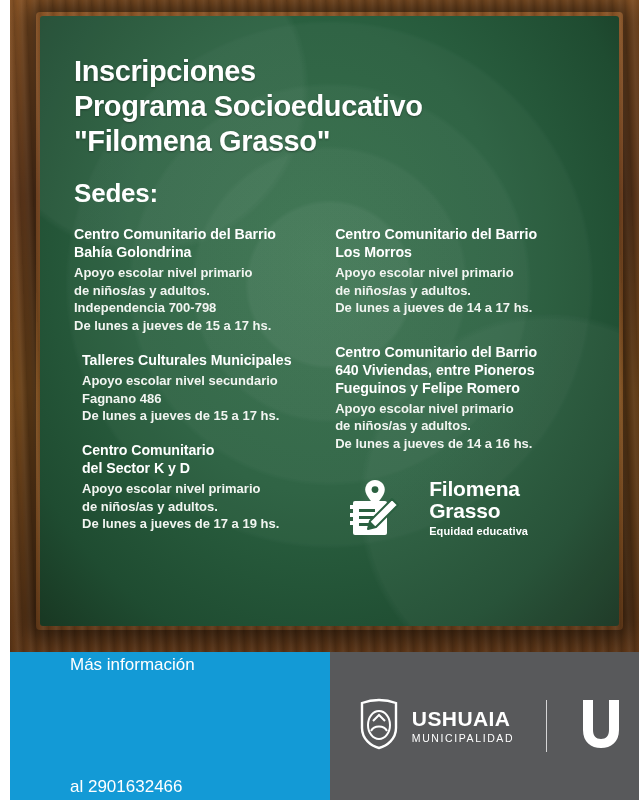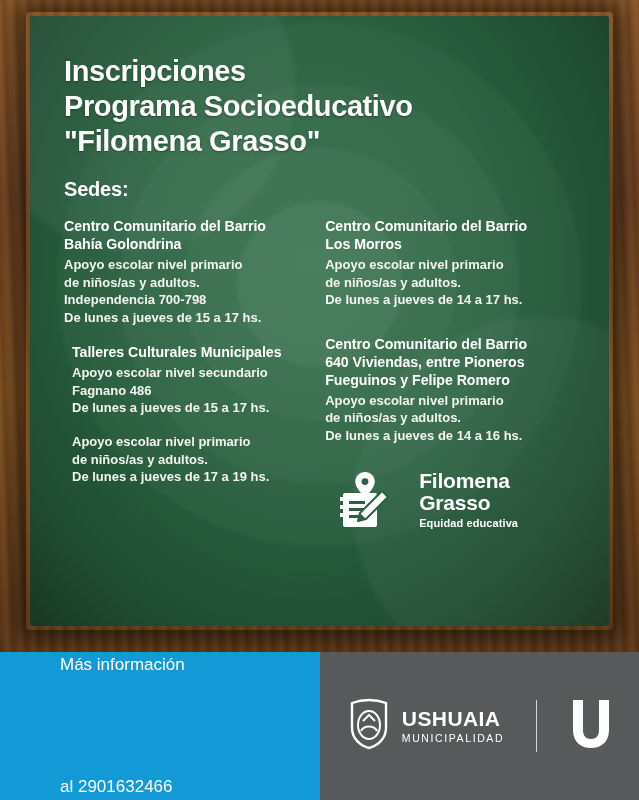--- a/index.html
+++ b/index.html
@@ -7,20 +7,21 @@
     width: 639px; height: 800px;
     font-family: "Liberation Sans", sans-serif;
     background: #ffffff;
     overflow: hidden;
   }
   .poster {
     position: relative;
     width: 639px; height: 800px;
     display: flex;
     flex-direction: column;
+    padding-left: 10px;
   }
 
   
   .board-area {
     position: relative;
     width: 639px;
     height: 652px;
     background: #7b4a21;
     background-image:
       linear-gradient(90deg, rgba(0,0,0,0.28) 0%, rgba(255,255,255,0.08) 18%, rgba(0,0,0,0.18) 42%, rgba(255,255,255,0.05) 70%, rgba(0,0,0,0.25) 100%),
@@ -75,21 +76,21 @@
 
   .title {
     font-size: 29px;
     line-height: 1.20;
     font-weight: bold;
     letter-spacing: -0.4px;
     text-shadow: 0 1px 2px rgba(0,0,0,.35);
   }
   .sedes {
     margin-top: 20px;
-    font-size: 20px;
+    font-size: 26px;
     font-weight: bold;
     letter-spacing: -0.2px;
   }
 
   .columns {
     display: flex;
     gap: 22px;
     margin-top: 16px;
   }
   .col { width: 247px; }
@@ -198,20 +199,24 @@
             <div class="entry indent">
               <div class="entry-name">
                 <div>Talleres Culturales Municipales</div>
               </div>
               <div class="entry-line">Apoyo escolar nivel secundario</div>
               <div class="entry-line">Fagnano 486</div>
               <div class="entry-line">De lunes a jueves de 15 a 17 hs.</div>
             </div>
 
             <div class="entry indent">
+              <div class="entry-name">
+                <div>Centro Comunitario</div>
+                <div>del Sector K y D</div>
+              </div>
               <div class="entry-line">Apoyo escolar nivel primario</div>
               <div class="entry-line">de niños/as y adultos.</div>
               <div class="entry-line">De lunes a jueves de 17 a 19 hs.</div>
             </div>
 
           </div>
 
           <div class="col right">
 
             <div class="entry">

